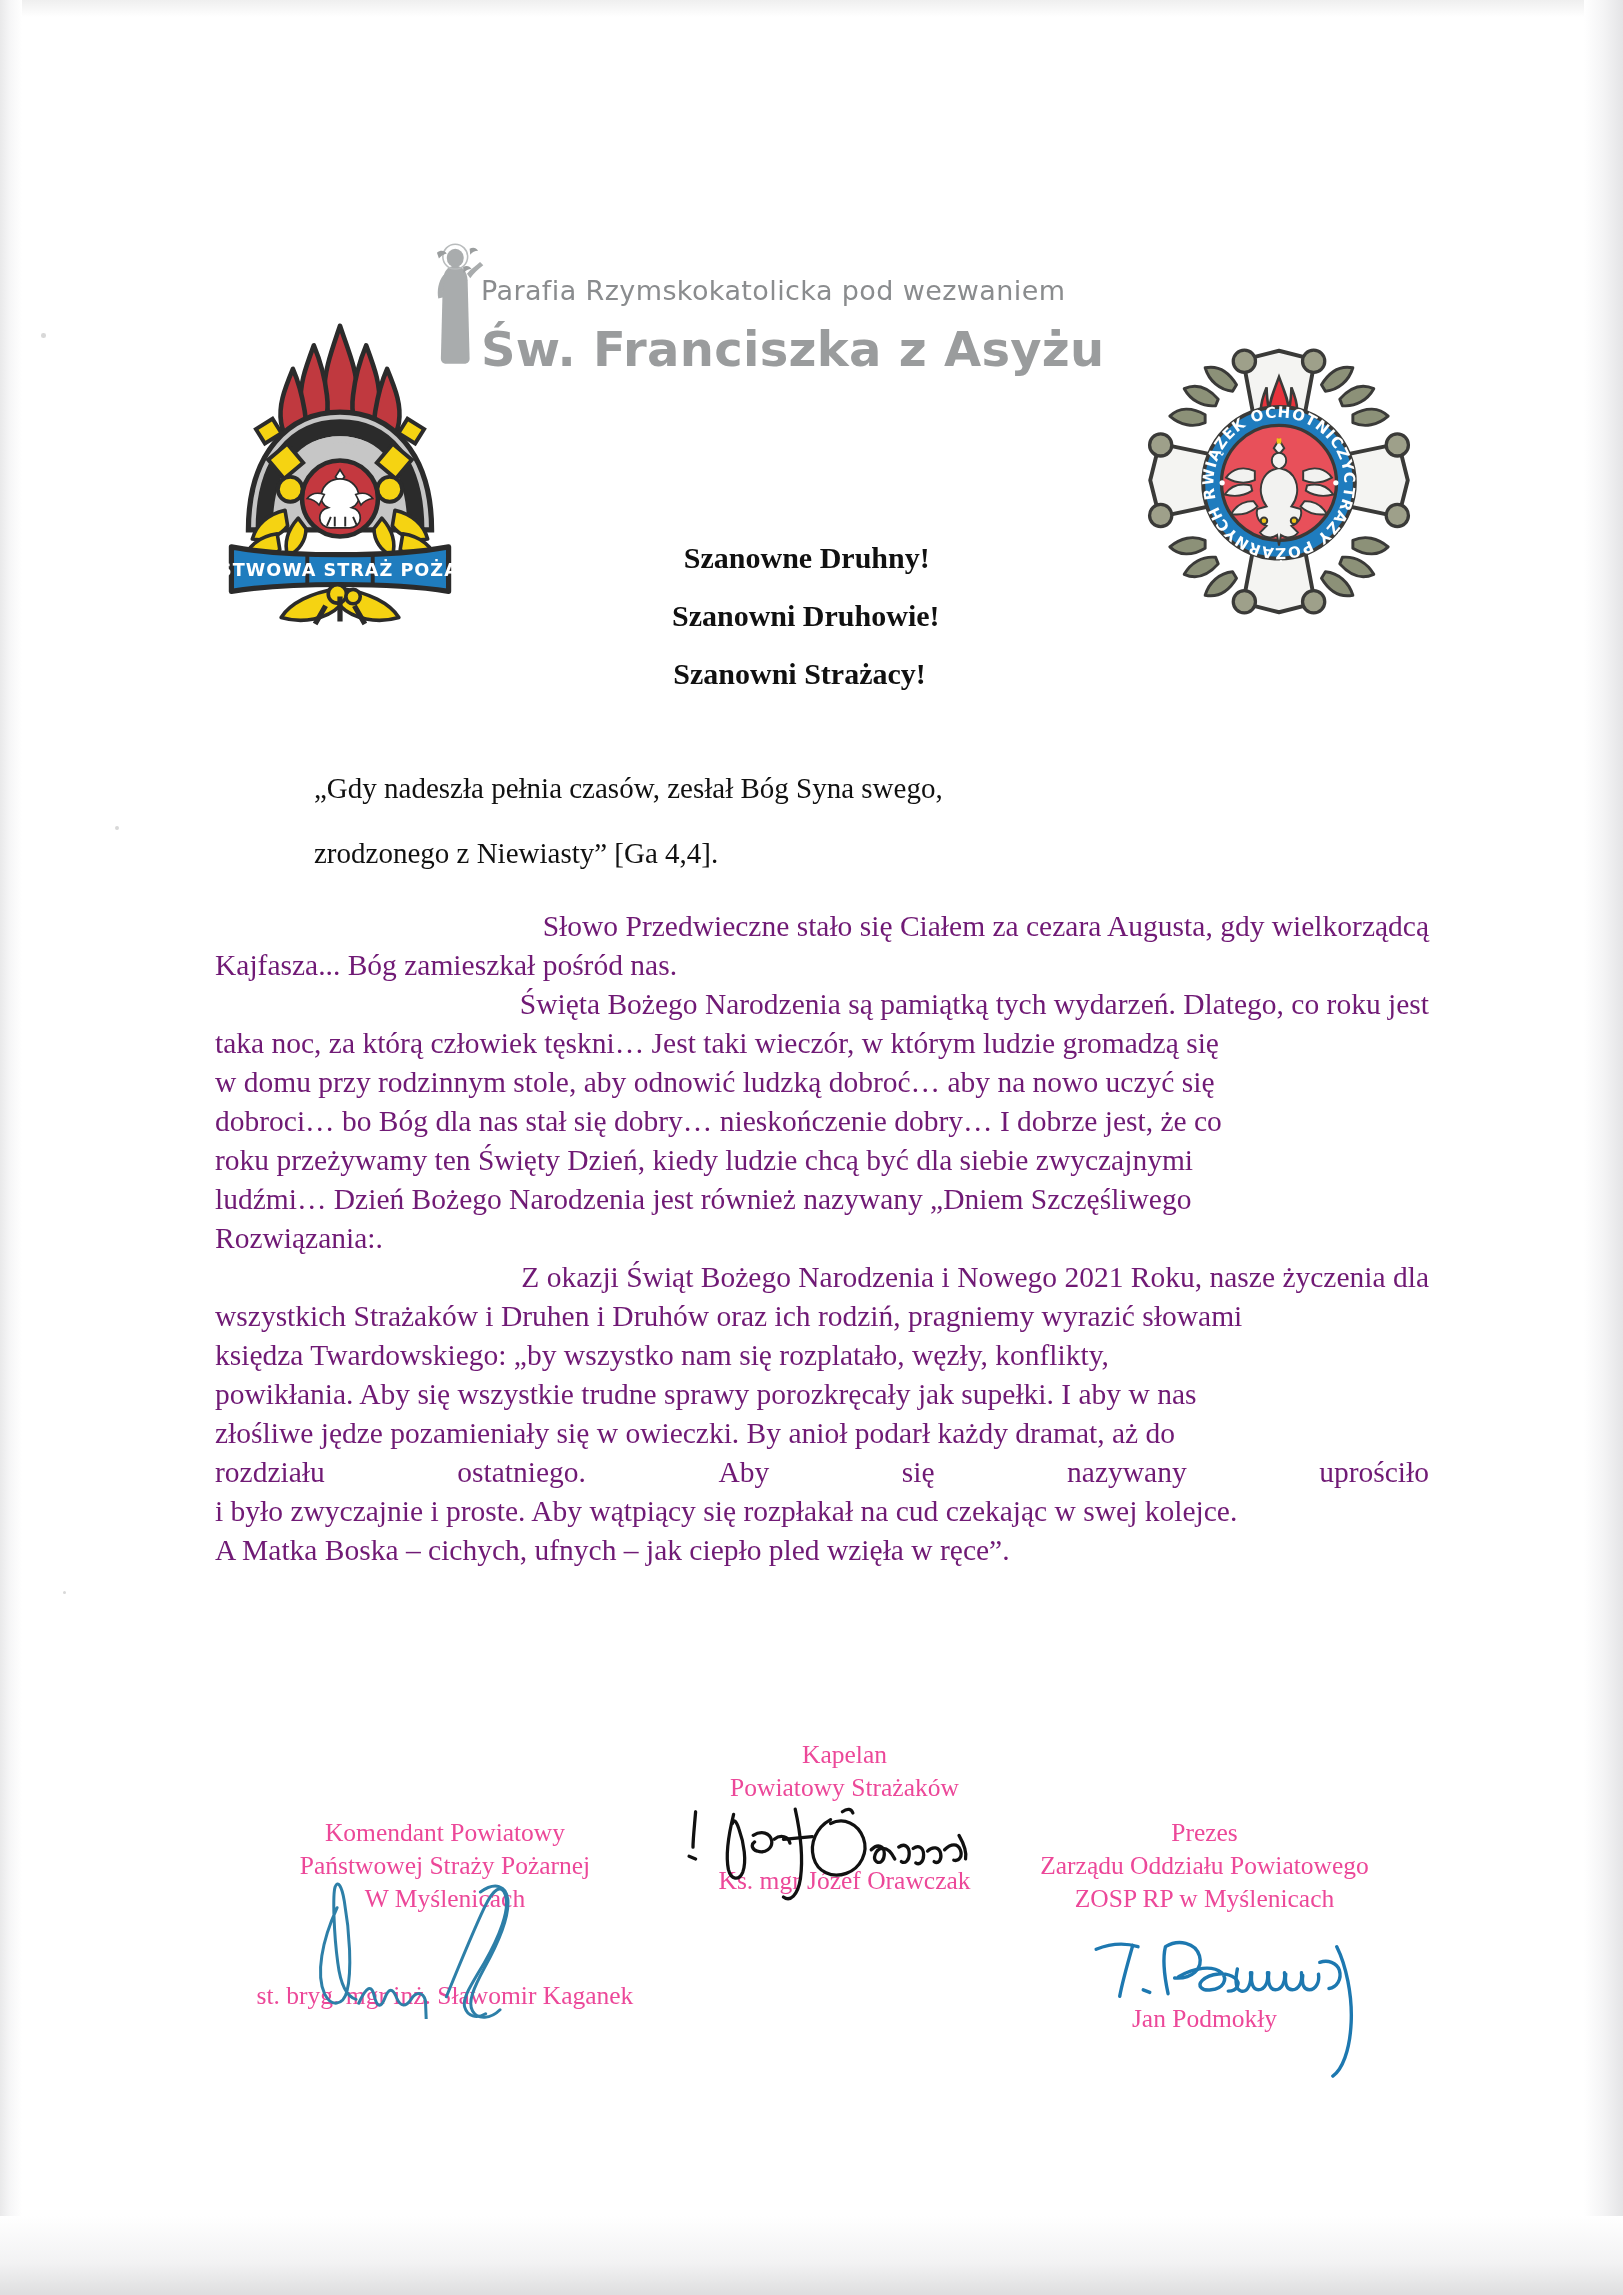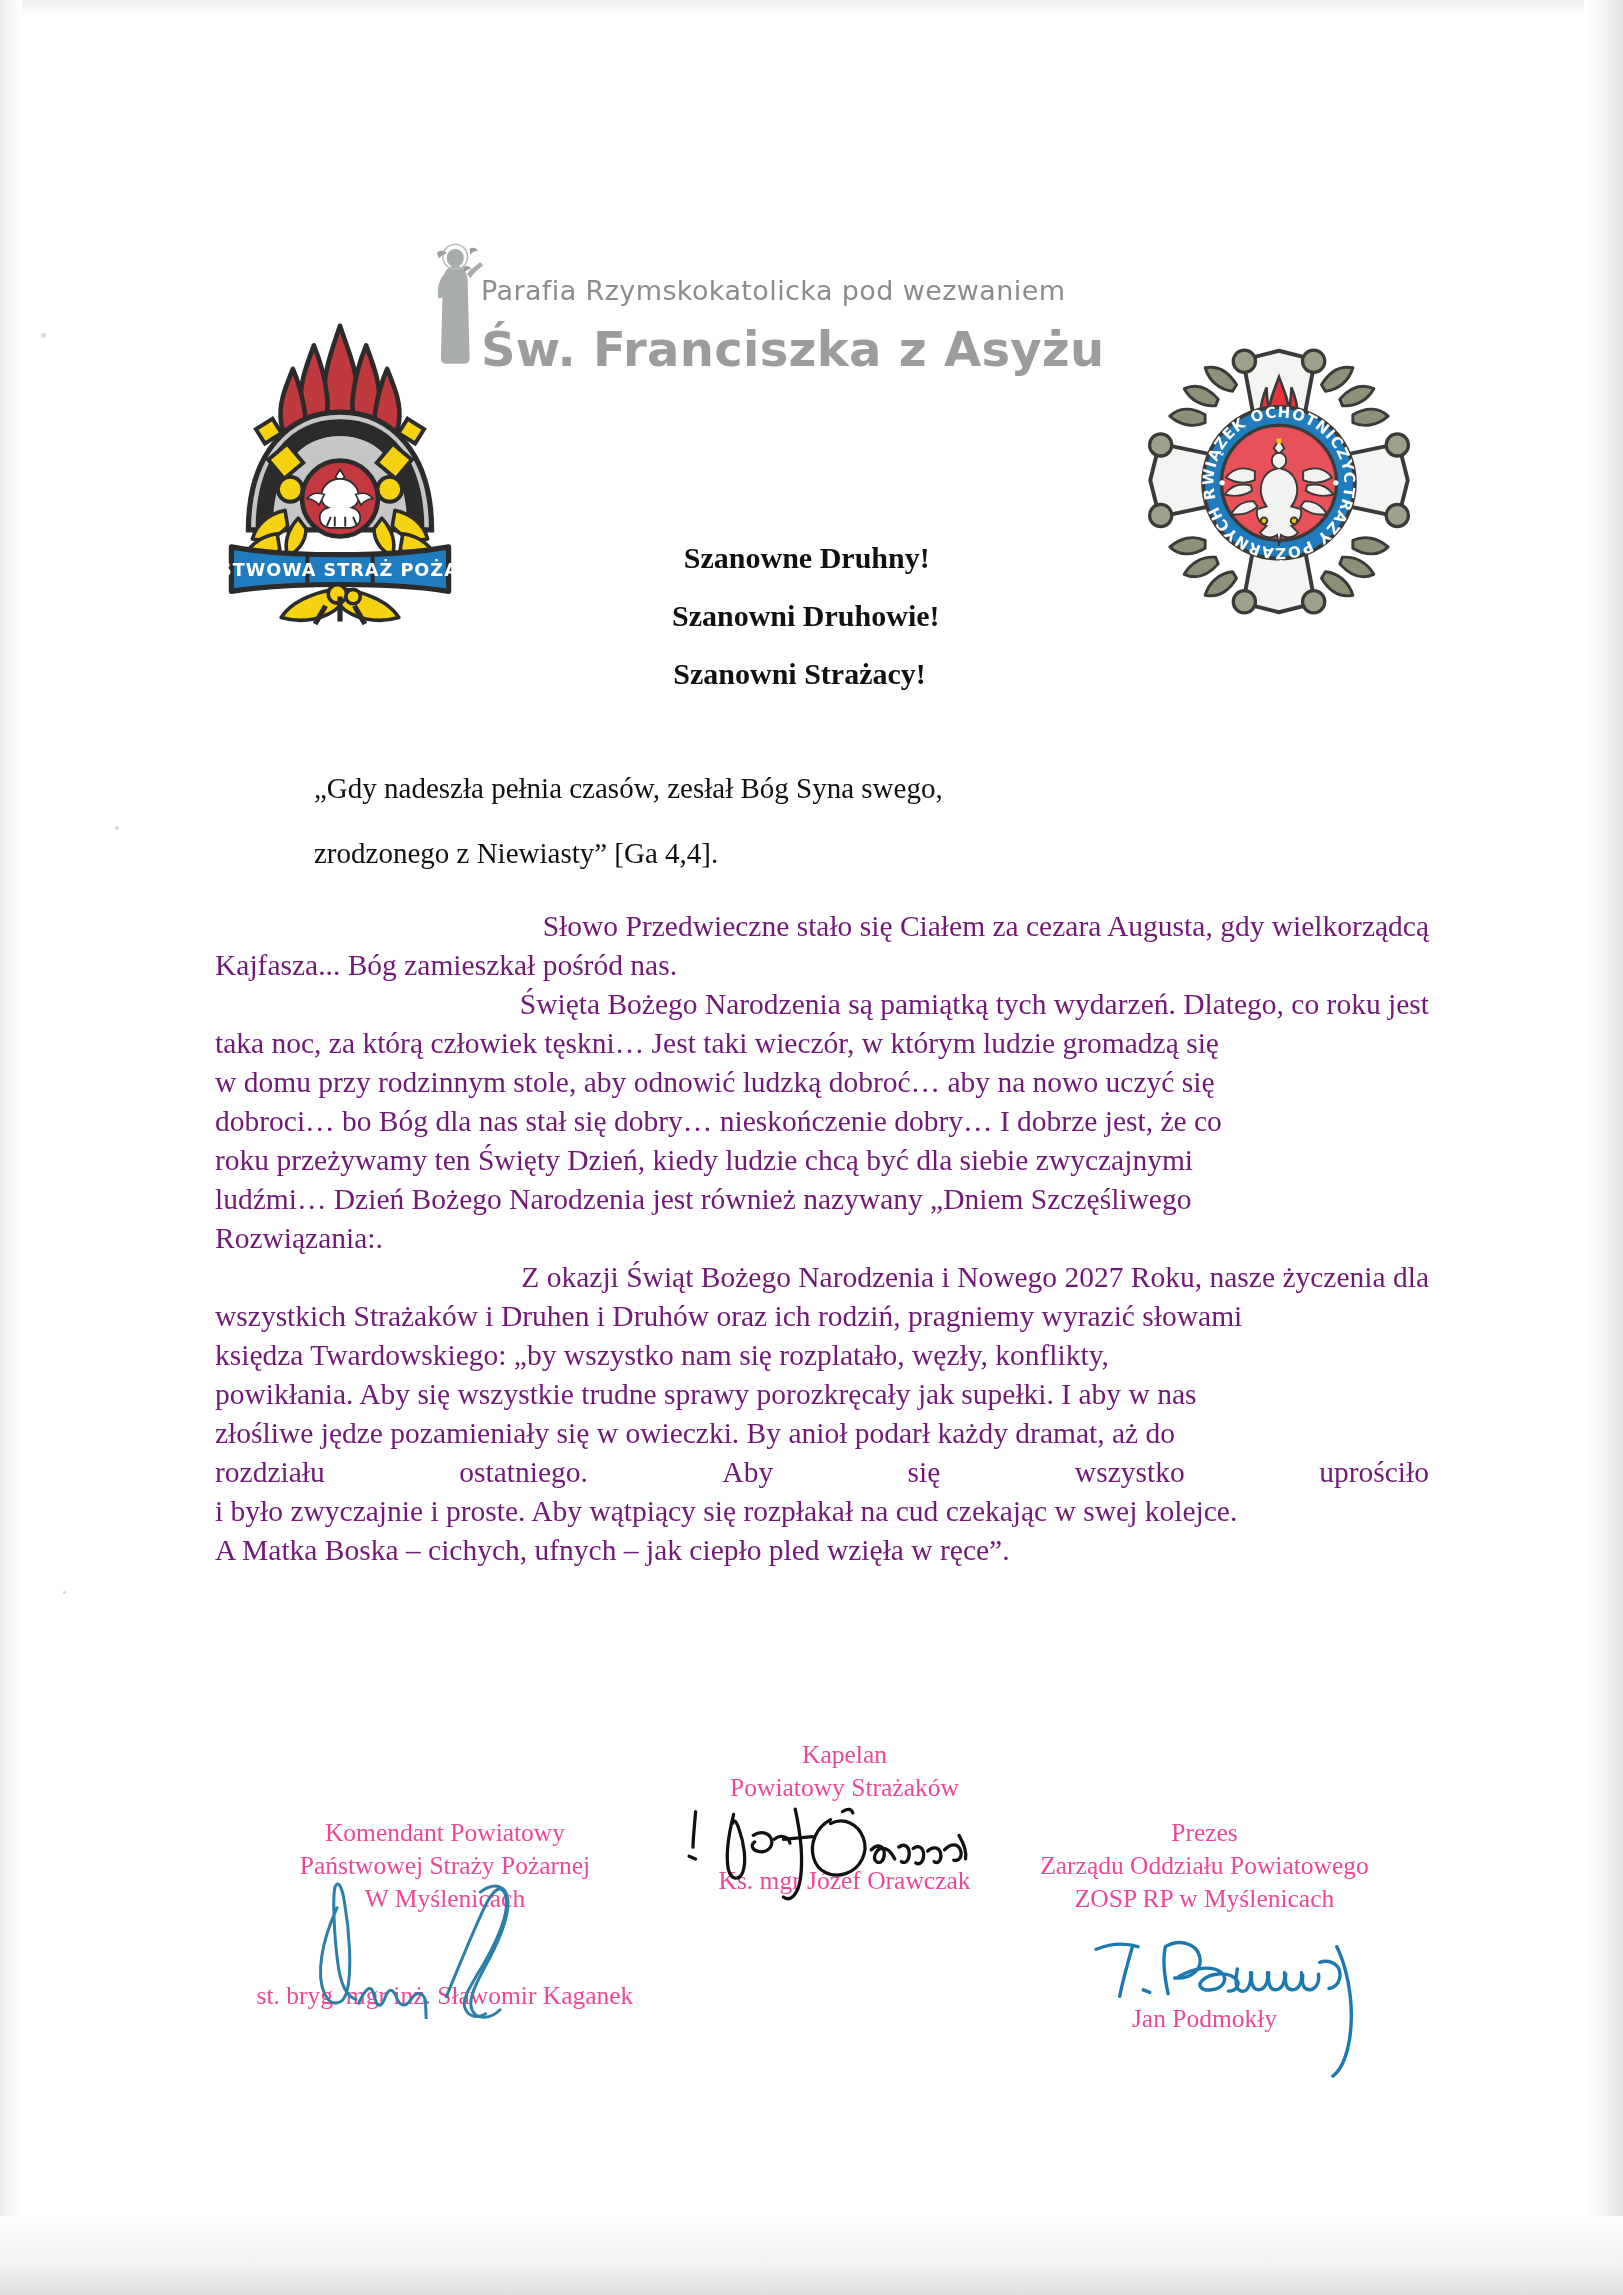--- a/index.html
+++ b/index.html
@@ -355,32 +355,32 @@
       <span class="ln-just">w domu przy rodzinnym stole, aby odnowić ludzką dobroć… aby na nowo uczyć się</span>
       <span class="ln-just">dobroci… bo Bóg dla nas stał się dobry… nieskończenie dobry… I dobrze jest, że co</span>
       <span class="ln-just">roku przeżywamy ten Święty Dzień, kiedy ludzie chcą być dla siebie zwyczajnymi</span>
       <span class="ln-just">ludźmi… Dzień Bożego Narodzenia jest również nazywany „Dniem Szczęśliwego</span>
       <span class="ln">Rozwiązania:.</span>
     </p>
 
     <p>
       <span class="ln-just">
           <span class="ind"></span>
-          <span>Z okazji Świąt Bożego Narodzenia i Nowego 2027 Roku, nasze życzenia dla</span>
+          <span>Z okazji Świąt Bożego Narodzenia i Nowego 2021 Roku, nasze życzenia dla</span>
         </span>
       <span class="ln-just">wszystkich Strażaków i Druhen i Druhów oraz ich rodziń, pragniemy wyrazić słowami</span>
       <span class="ln-just">księdza Twardowskiego: „by wszystko nam się rozplatało, węzły, konflikty,</span>
       <span class="ln-just">powikłania. Aby się wszystkie trudne sprawy porozkręcały jak supełki. I aby w nas</span>
       <span class="ln-just">złośliwe jędze pozamieniały się w owieczki. By anioł podarł każdy dramat, aż do</span>
       <span class="ln-just" id="wide-spaced-line">
           <span>rozdziału</span>
           <span>ostatniego.</span>
           <span>Aby</span>
           <span>się</span>
-          <span>wszystko</span>
+          <span>nazywany</span>
           <span>uprościło</span>
         </span>
       <span class="ln">i było zwyczajnie i proste. Aby wątpiący się rozpłakał na cud czekając w swej kolejce.</span>
       <span class="ln">A Matka Boska – cichych, ufnych – jak ciepło pled wzięła w ręce”.</span>
     </p>
 
   </div>
 
   <div class="sig-block" id="sig-left">
     <div class="sig-role">Komendant Powiatowy</div>

